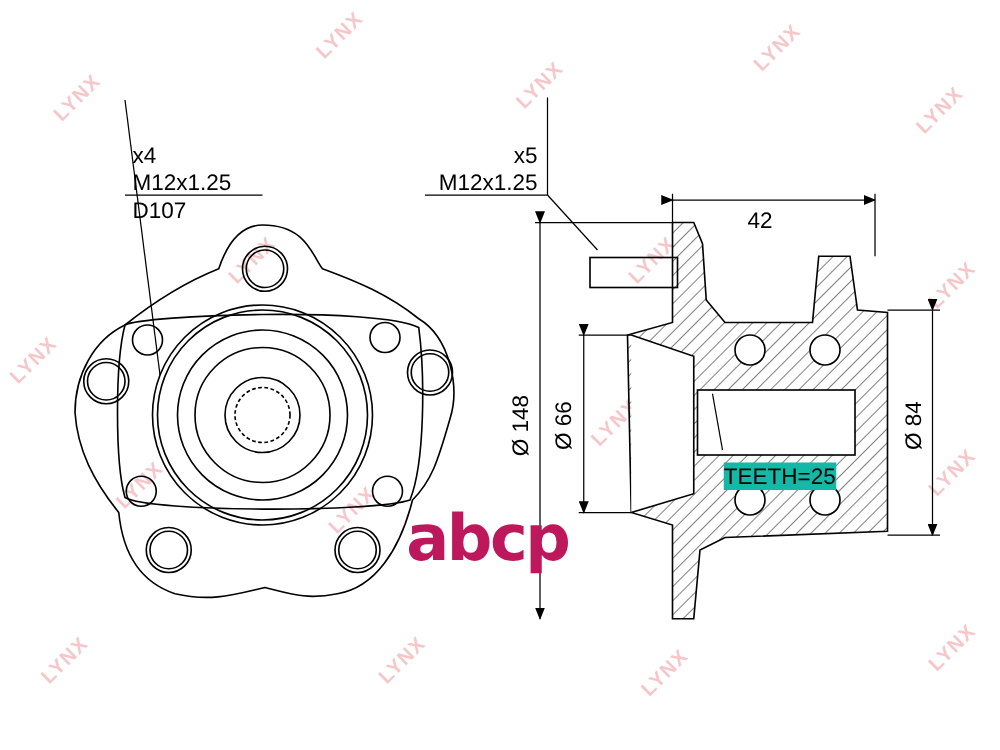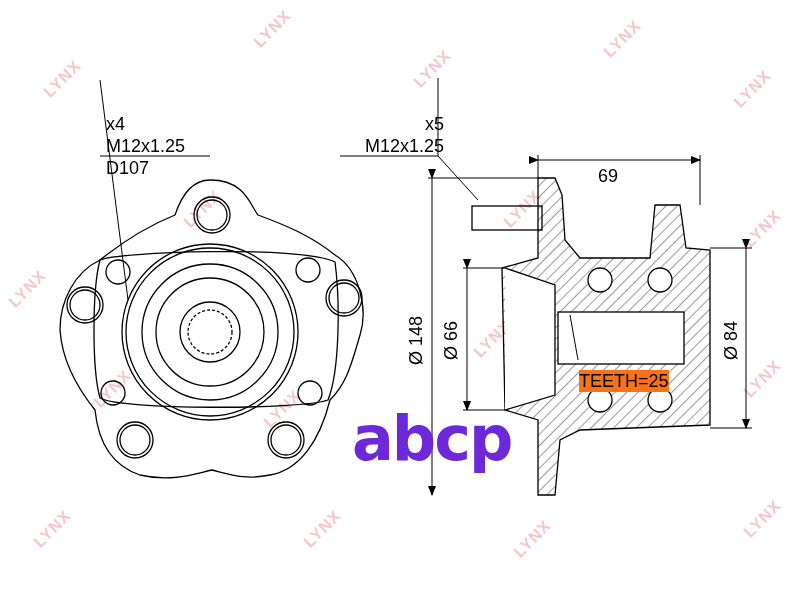--- a/index.html
+++ b/index.html
@@ -1,20 +1,20 @@
 <!DOCTYPE html>
 <html><head>
 <meta charset="utf-8">
 <style>
   html,body{margin:0;padding:0;background:#fff;}
   body{width:800px;height:600px;position:relative;overflow:hidden;font-family:"Liberation Sans",sans-serif;}
   .lbl{position:absolute;font-size:18px;color:#000;line-height:22px;white-space:nowrap;margin-top:31px;}
   .right{text-align:right;}
   .wm{position:absolute;color:#f4b8bc;font-weight:bold;font-size:16px;transform:rotate(-45deg);opacity:.8;letter-spacing:1px;}
-  .abcp{position:absolute;left:325px;top:402px;font-size:62px;font-weight:bold;color:#6d28d9;letter-spacing:-2px;font-family:"DejaVu Sans",sans-serif;margin-left:27px;}
+  .abcp{position:absolute;left:325px;top:402px;font-size:51px;font-weight:bold;color:#be185d;letter-spacing:-2px;font-family:"DejaVu Sans",sans-serif;}
   svg{position:absolute;left:0;top:0;}
   .vert{position:absolute;font-size:18px;transform:rotate(-90deg);transform-origin:center;white-space:nowrap;}
 </style>
 </head>
 <body>
 
 <div>
   <span class="wm" style="left:40px;top:70px">LYNX</span>
   <span class="wm" style="left:250px;top:20px">LYNX</span>
   <span class="wm" style="left:410px;top:60px">LYNX</span>
@@ -99,24 +99,24 @@
     <line x1="438" y1="156" x2="478" y2="200"></line>
     <line x1="570" y1="315" x2="578" y2="360"></line>
   </g>
 </svg>
 
 <div class="lbl" style="left:106px;top:82px">
   <div>x4</div>
   <div>M12x1.25</div>
   <div>D107</div>
 </div>
-<div class="lbl right" style="left:336px;top:82px;width:108px">
+<div class="lbl right" style="left:322px;top:82px;width:108px">
   <div>x5</div>
   <div>M12x1.25</div>
 </div>
 
-<div class="lbl" style="left:598px;top:134px">69</div>
+<div class="lbl" style="left:598px;top:134px">42</div>
 <div class="vert" style="left:392px;top:330px">Ø 148</div>
 <div class="vert" style="left:432px;top:330px">Ø 66</div>
 <div class="vert" style="left:712px;top:330px">Ø 84</div>
-<div class="lbl" style="left:579px;top:339px;background:#f97316">TEETH=25</div>
+<div class="lbl" style="left:579px;top:339px;background:#14b8a6">TEETH=25</div>
 
 <div class="abcp">abcp</div>
 
 </body></html>

